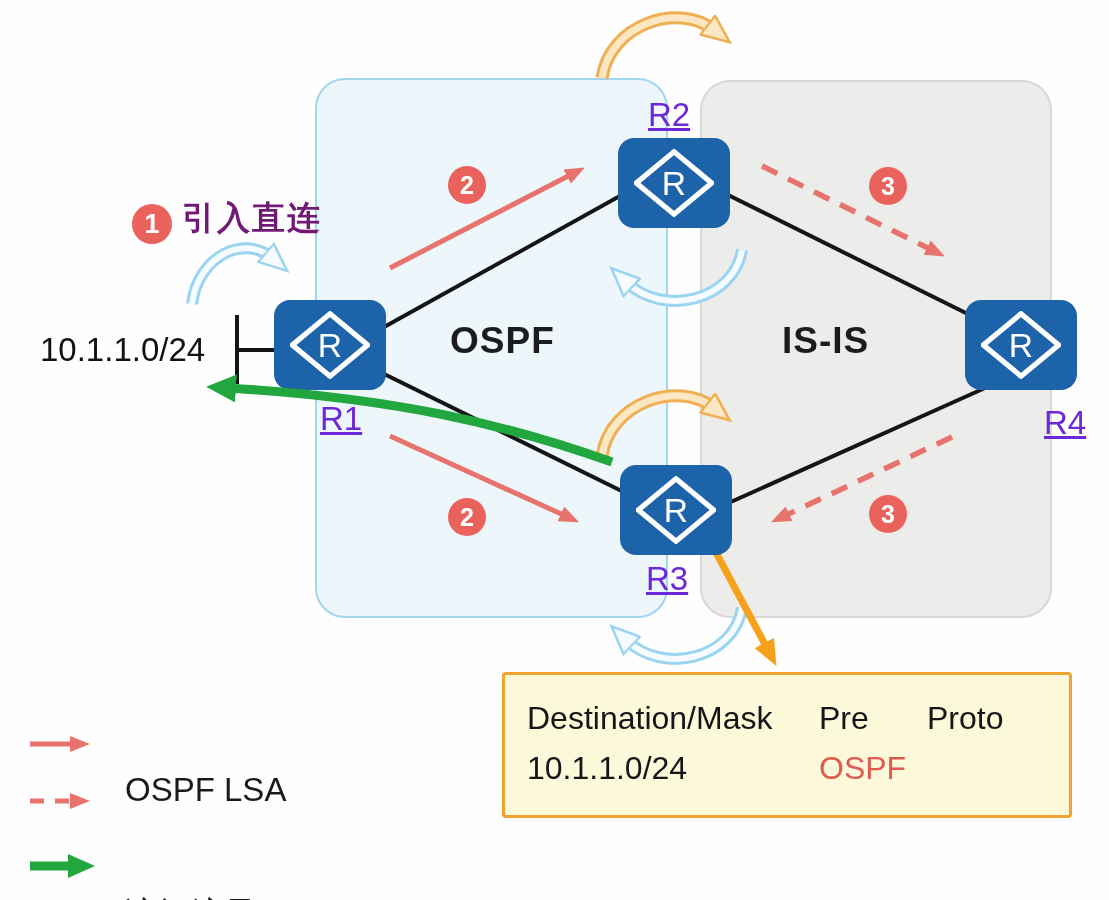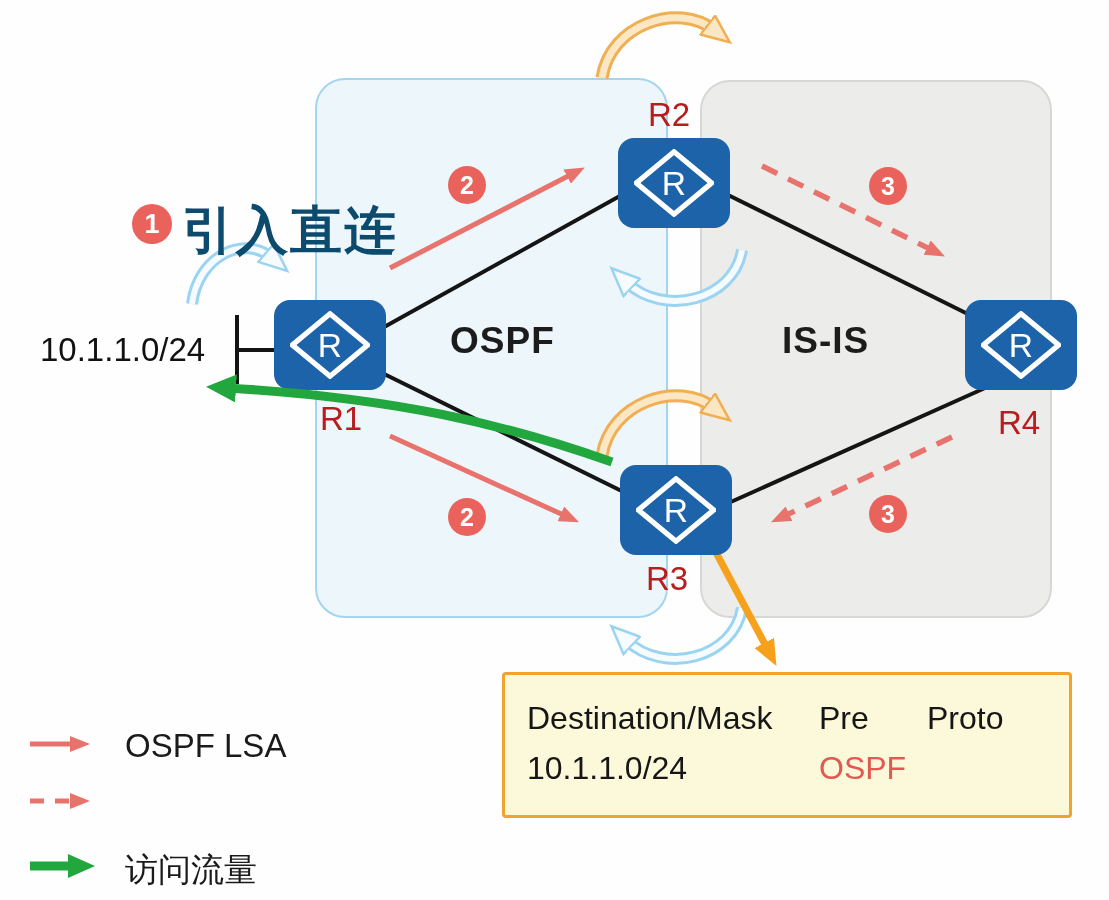--- a/index.html
+++ b/index.html
@@ -11,31 +11,31 @@
   .domain-box{position:absolute;border-radius:30px;box-sizing:border-box;}
   .ospf-box{left:315px;top:78px;width:353px;height:540px;background:#edf6fb;border:2px solid #a2d5ef;}
   .isis-box{left:700px;top:80px;width:352px;height:538px;background:#ececea;border:2px solid #d7d7d4;}
   .domain-label{position:absolute;font-size:37px;font-weight:bold;color:#1c1c1c;letter-spacing:1px;}
   
   svg.layer{position:absolute;left:0;top:0;z-index:2;}
   svg.layer.over{z-index:6;}
   
   .router{position:absolute;width:112px;height:90px;background:#1d63a9;border-radius:16px;
     display:flex;align-items:center;justify-content:center;z-index:4;}
-  .router-label{position:absolute;font-size:33px;color:#b91c1c;z-index:5;}
+  .router-label{position:absolute;font-size:33px;color:#6d28d9;z-index:5;text-decoration:underline;}
   
   .badge{position:absolute;background:#e9635c;color:#fff;border-radius:50%;
     display:flex;align-items:center;justify-content:center;font-weight:bold;z-index:5;}
   .badge.small{width:38px;height:38px;font-size:25px;}
   .badge.one{width:40px;height:40px;font-size:27px;}
   
-  .step-title{position:absolute;font-size:52px;font-weight:bold;color:#0c4a6e;z-index:5;letter-spacing:2px;}
+  .step-title{position:absolute;font-size:33px;font-weight:bold;color:#701a75;z-index:5;letter-spacing:2px;}
   .network-label{position:absolute;font-size:33px;color:#111;z-index:5;}
   
-  .legend-label{position:absolute;font-size:33px;color:#1a1a1a;z-index:5;}
+  .legend-label{position:absolute;font-size:33px;color:#1a1a1a;z-index:5;margin-top:44px;}
   
   .route-table{position:absolute;left:502px;top:672px;width:570px;height:146px;background:#fcf9da;
     border:3px solid #f0a32e;border-radius:4px;box-sizing:border-box;z-index:3;
     padding:18px 0 0 22px;}
   .rt-row{display:grid;grid-template-columns:292px 108px 110px;font-size:32px;line-height:50px;color:#161616;}
   .rt-row .red{color:#e05a52;}
 </style>
 </head>
 <body>
 
@@ -130,21 +130,21 @@
   <div class="router" style="left:965px;top:300px;">
     <svg width="80" height="68" viewBox="0 0 100 84">
       <polygon points="50,3 97,42 50,81 3,42" fill="none" stroke="#ffffff" stroke-width="6.5"></polygon>
       <text x="50" y="57" text-anchor="middle" font-size="42" fill="#ffffff">R</text>
     </svg>
   </div>
 
   <div class="router-label" style="left:320px;top:400px;">R1</div>
   <div class="router-label" style="left:648px;top:96px;">R2</div>
   <div class="router-label" style="left:646px;top:560px;text-align:center;">R3</div>
-  <div class="router-label" style="left:998px;top:404px;">R4</div>
+  <div class="router-label" style="left:1044px;top:404px;">R4</div>
 
   <div class="badge one" style="left:132px;top:204px;">1</div>
   <div class="step-title" style="left:182px;top:196px;">引入直连</div>
   <div class="network-label" style="left:40px;top:331px;">10.1.1.0/24</div>
 
   <div class="badge small" style="left:448px;top:166px;">2</div>
   <div class="badge small" style="left:448px;top:498px;">2</div>
   <div class="badge small" style="left:869px;top:167px;">3</div>
   <div class="badge small" style="left:869px;top:495px;">3</div>
 

